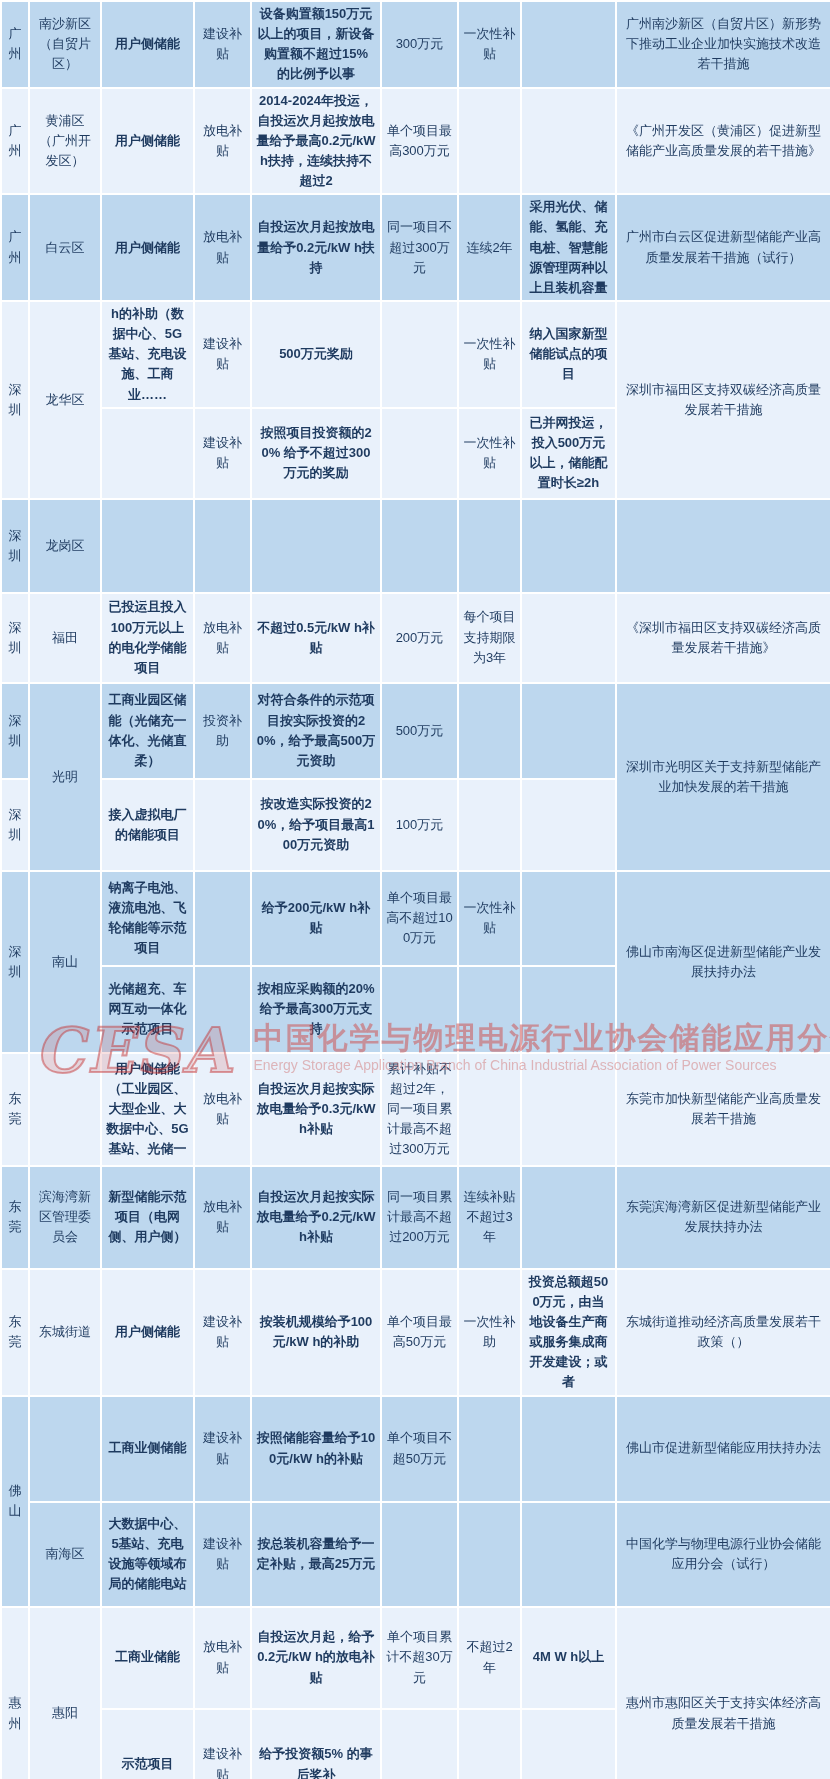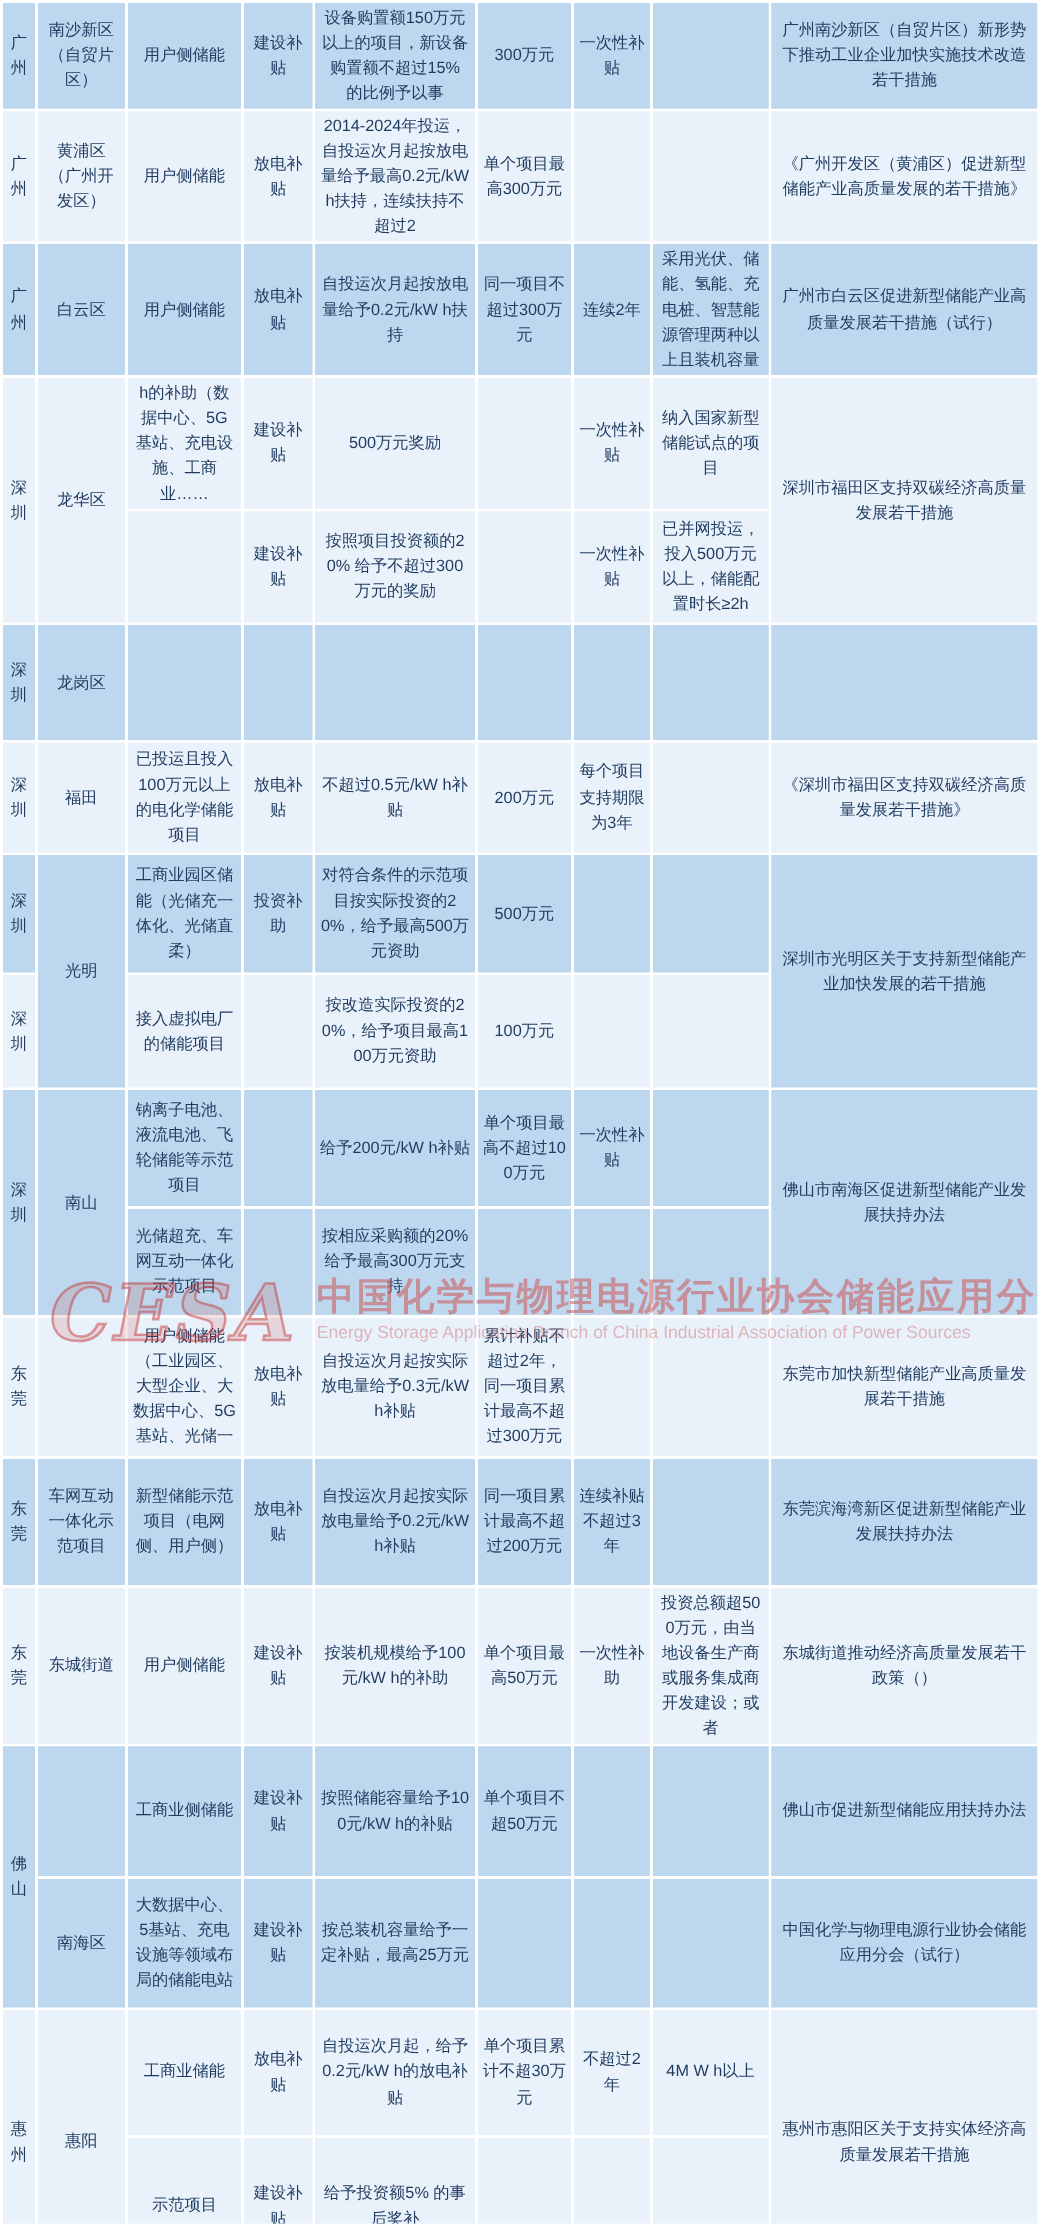--- a/index.html
+++ b/index.html
@@ -22,21 +22,21 @@
     line-height:1.55;
     color:#1e3a5f;
     padding:2px 4px;
     overflow:hidden;
     text-align:center;
     vertical-align:middle;
     word-break:break-all;
   }
   tr.b td{background:#bdd7ee;}
   tr.l td{background:#e9f1fb;}
-  td.c2,td.c4,td.c7{text-align:left;vertical-align:top;}
+  td.c2,td.c4,td.c7{text-align:left;vertical-align:top;font-weight:bold;}
   .watermark{
     position:absolute;
     left:40px;
     top:1020px;
     width:770px;
     display:flex;
     align-items:flex-start;
     gap:16px;
     pointer-events:none;
   }
@@ -204,21 +204,21 @@
           <td class="c2">用户侧储能（工业园区、大型企业、大数据中心、5G基站、光储一</td>
           <td class="c3">放电补贴</td>
           <td class="c4">自投运次月起按实际放电量给予0.3元/kW h补贴</td>
           <td class="c5">累计补贴不超过2年，同一项目累计最高不超过300万元</td>
           <td class="c6"></td>
           <td class="c7"></td>
           <td class="c8">东莞市加快新型储能产业高质量发展若干措施</td>
         </tr>
         <tr class="b" style="height: 103px;">
           <td class="c0">东莞</td>
-          <td class="c1">车网互动一体化示范项目</td>
+          <td class="c1">滨海湾新区管理委员会</td>
           <td class="c2">新型储能示范项目（电网侧、用户侧）</td>
           <td class="c3">放电补贴</td>
           <td class="c4">自投运次月起按实际放电量给予0.2元/kW h补贴</td>
           <td class="c5">同一项目累计最高不超过200万元</td>
           <td class="c6">连续补贴不超过3年</td>
           <td class="c7"></td>
           <td class="c8">东莞滨海湾新区促进新型储能产业发展扶持办法</td>
         </tr>
         <tr class="l" style="height: 106px;">
           <td class="c0">东莞</td>

